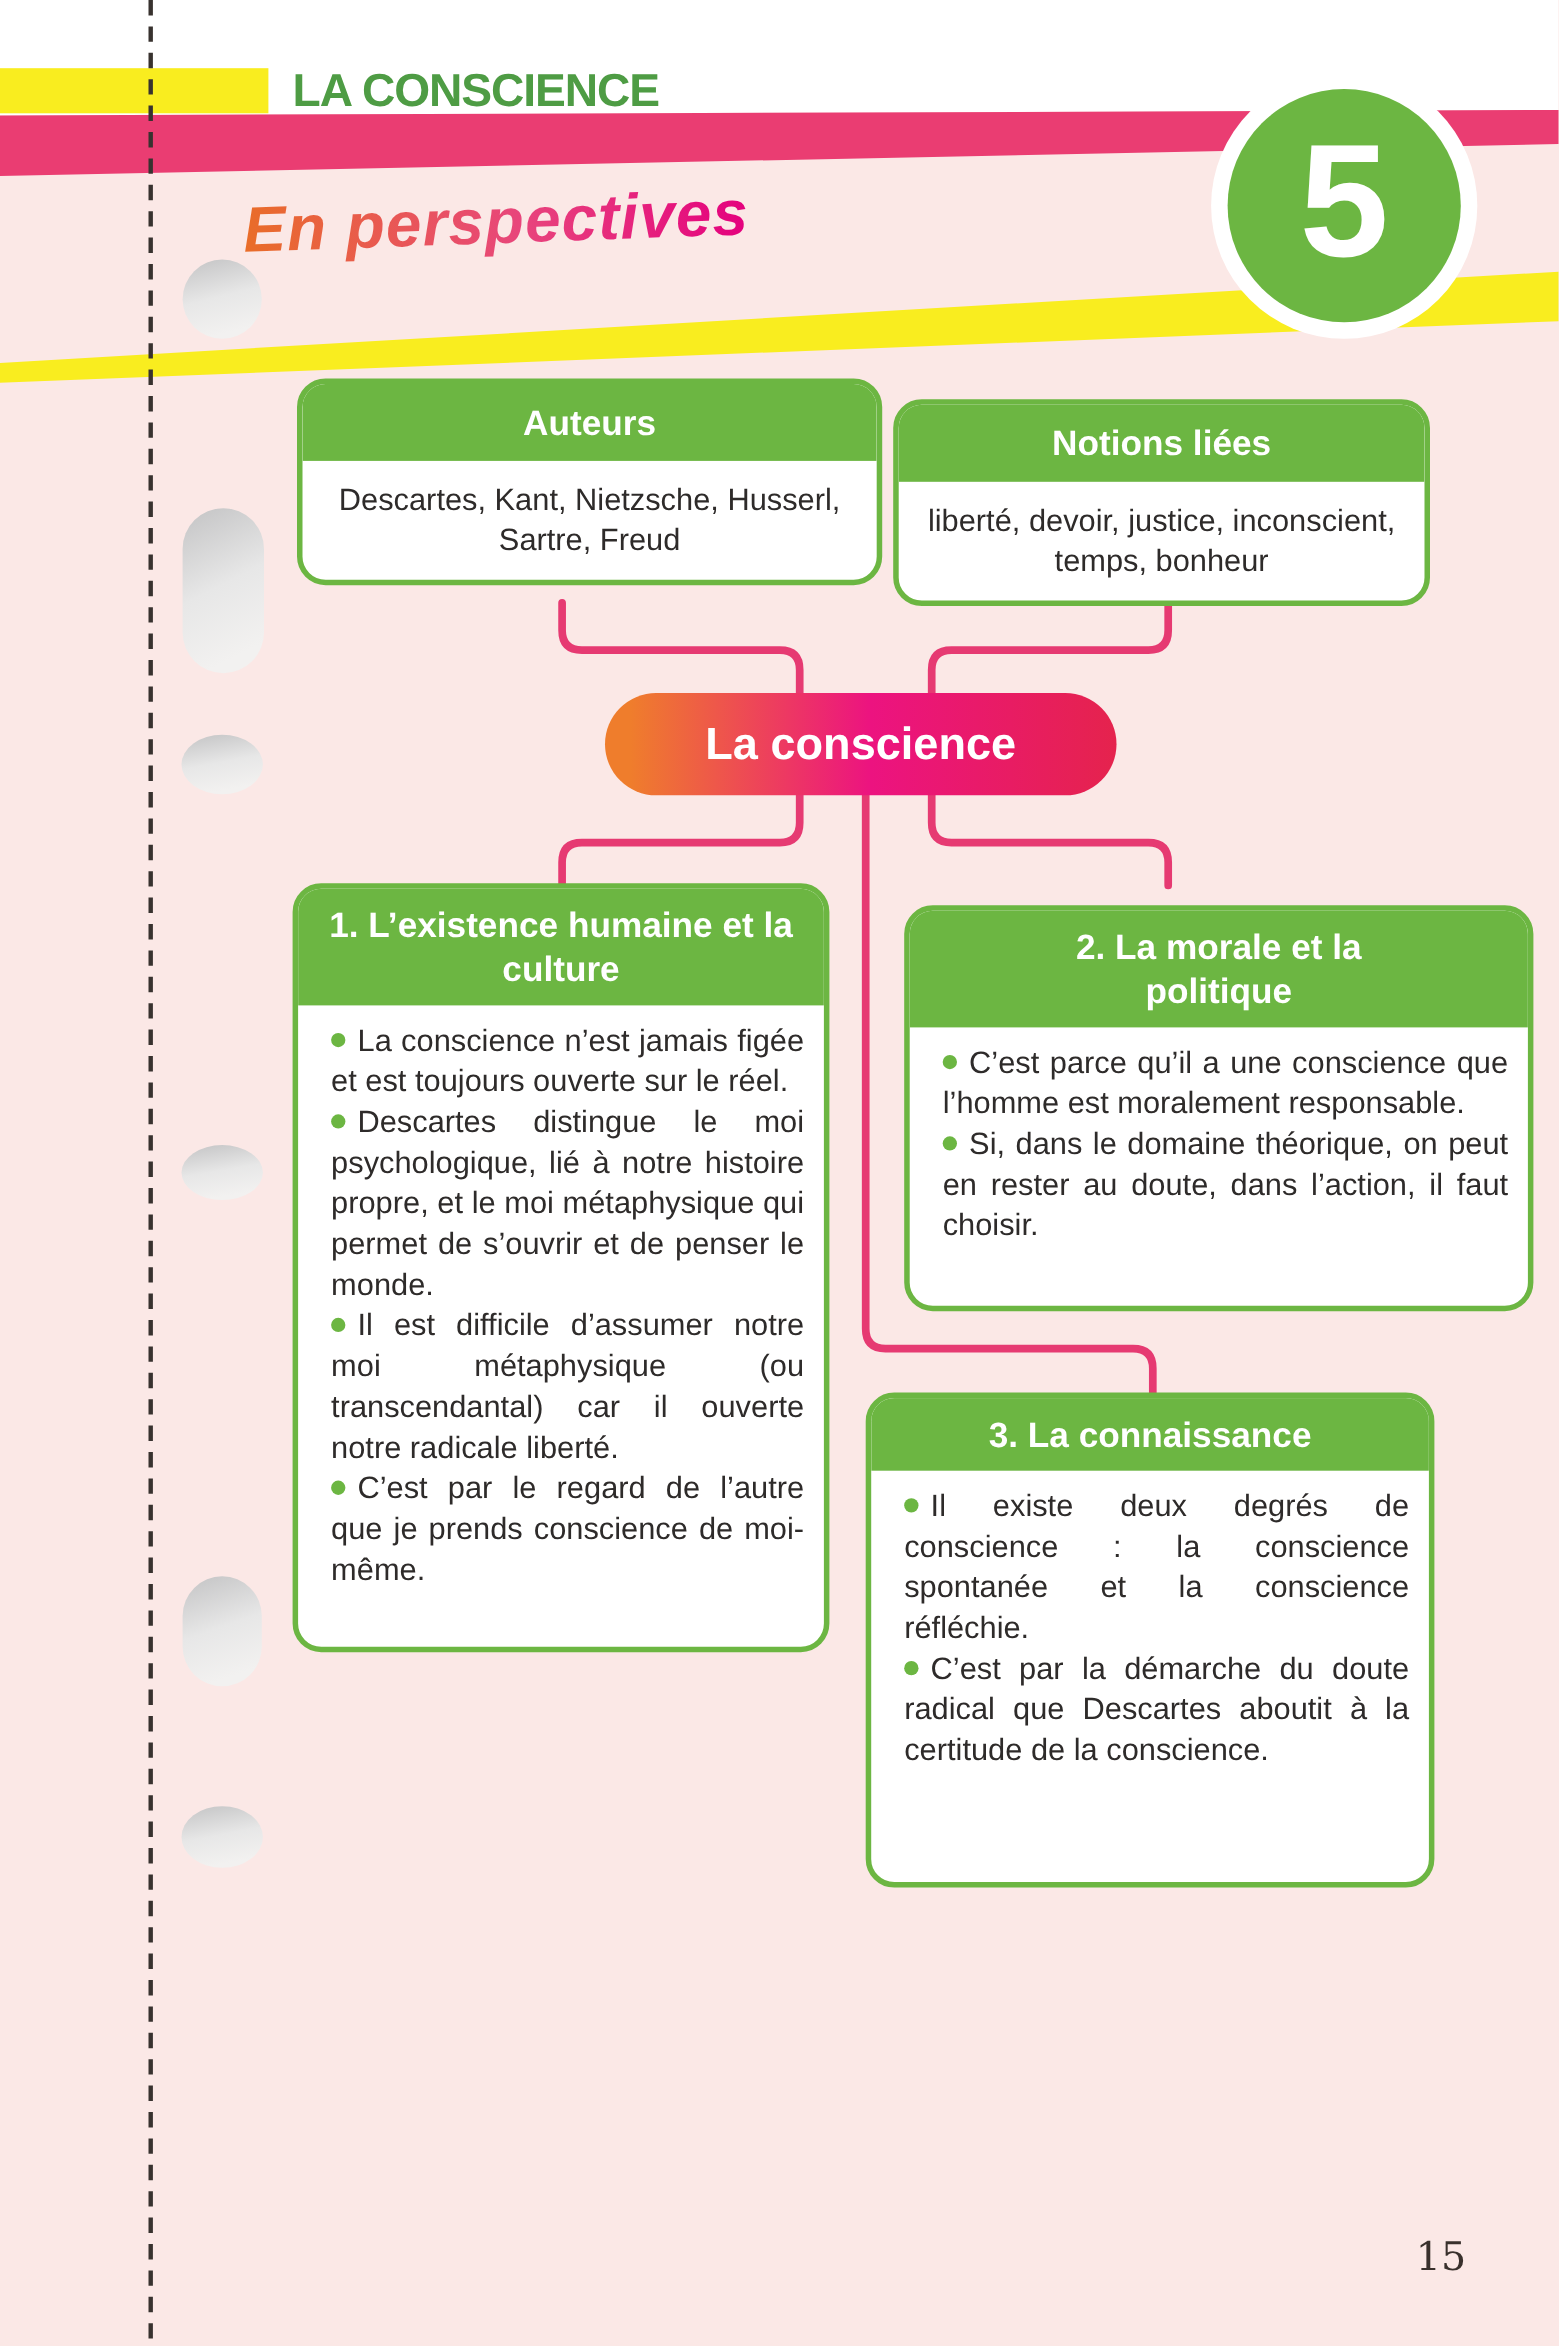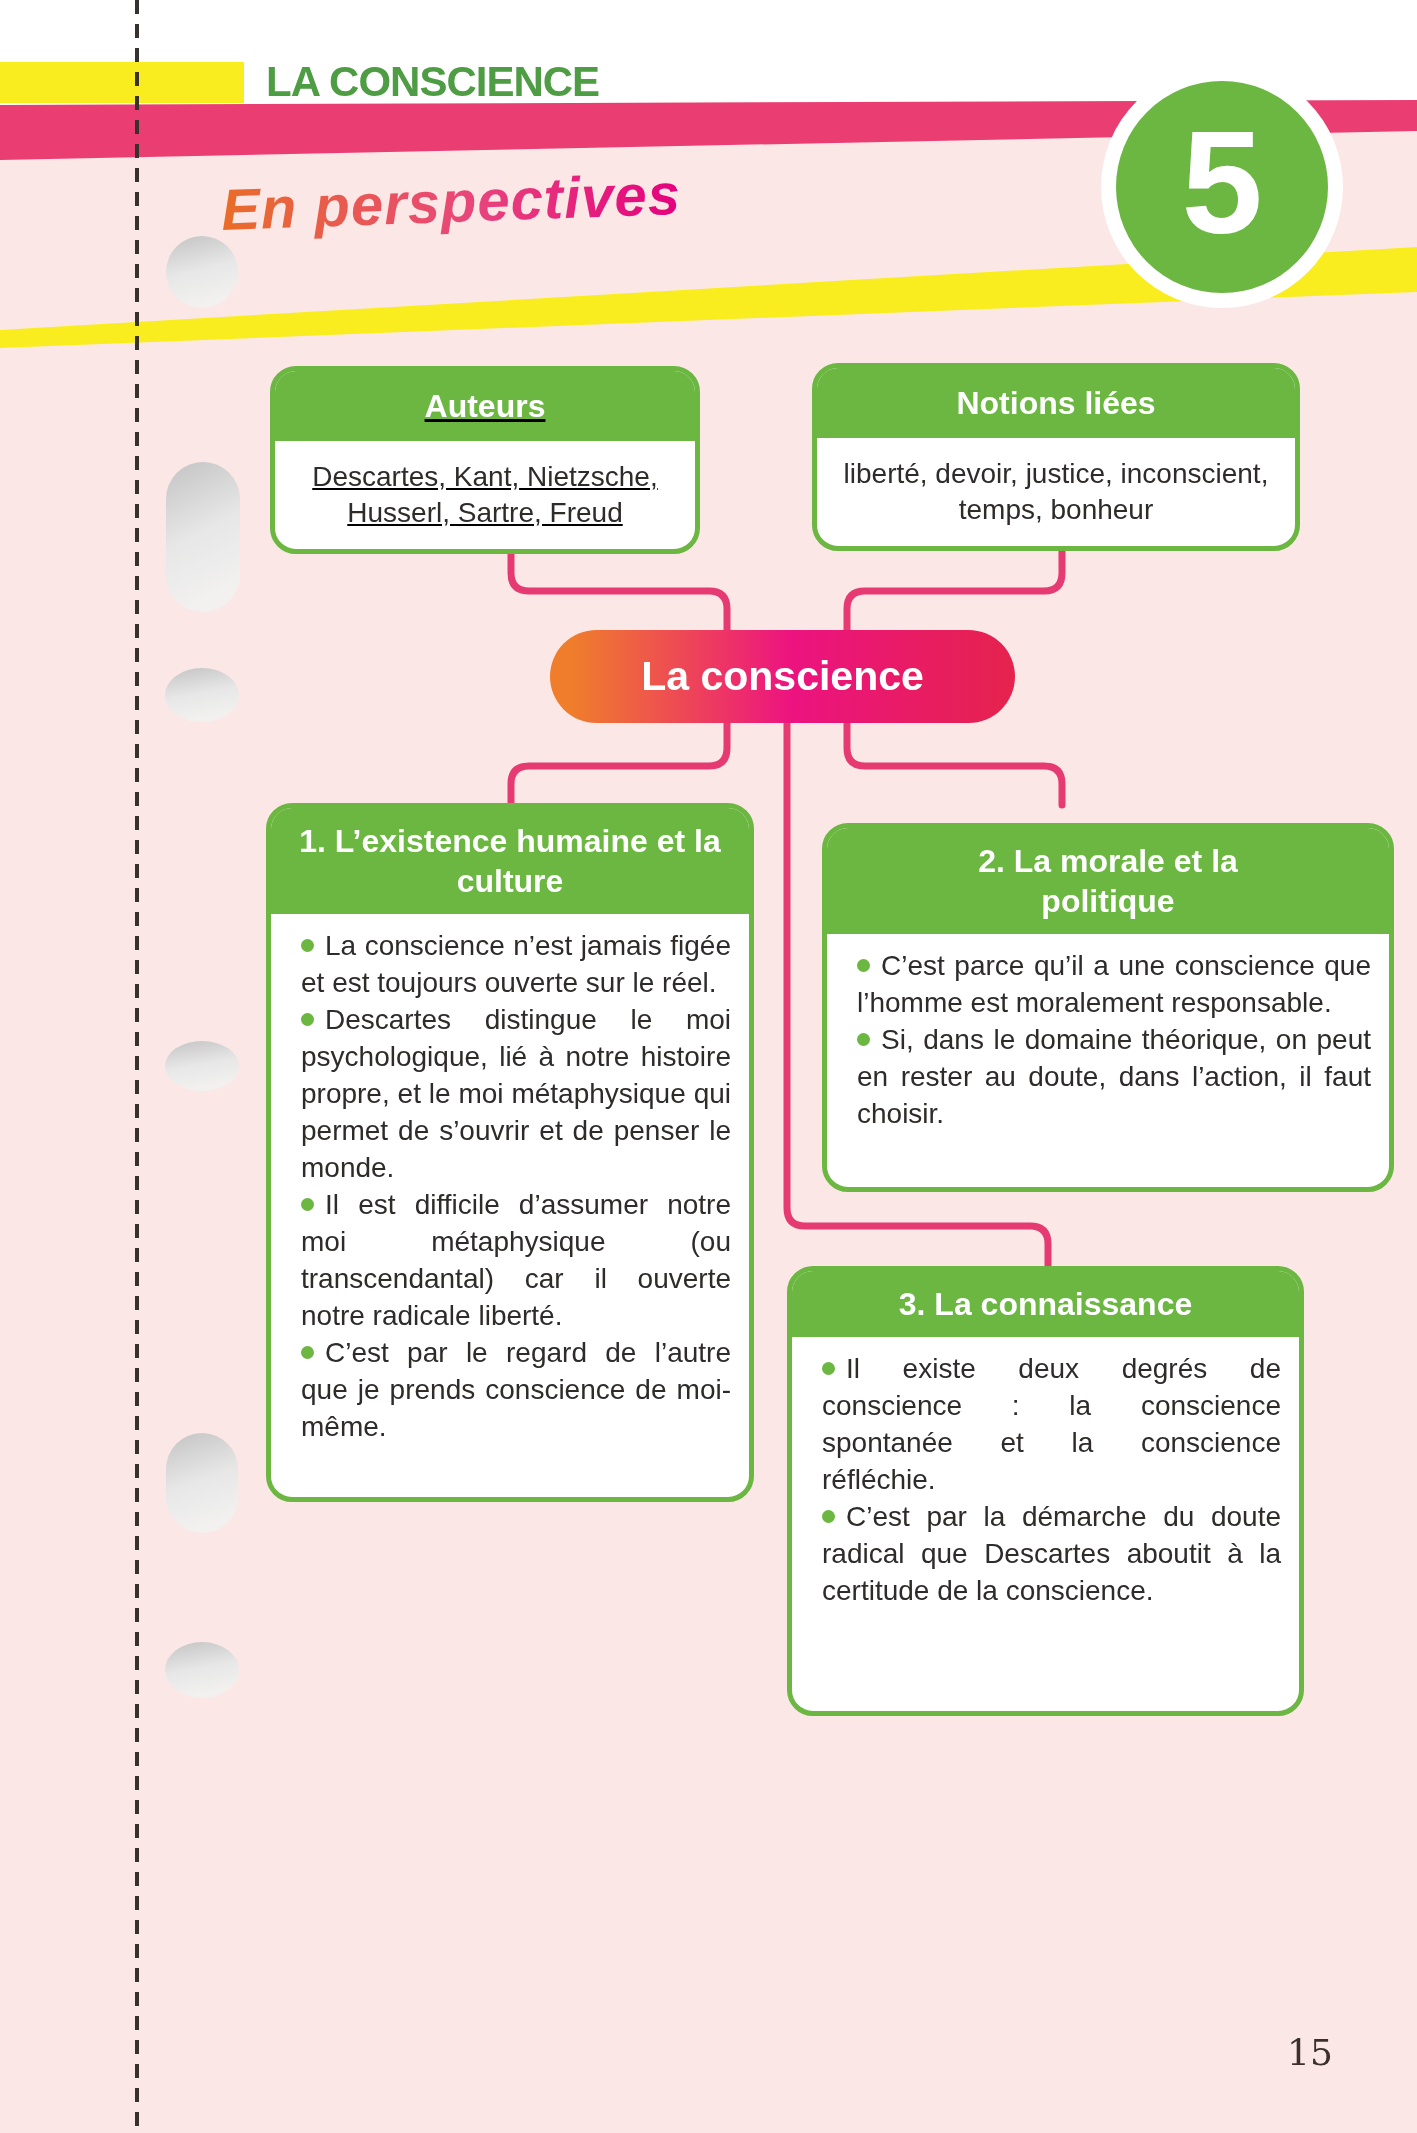--- a/index.html
+++ b/index.html
@@ -54,21 +54,21 @@
   .section-header .hdr-inner{display:block;}
   .narrow-hdr .hdr-inner{max-width:310px;}
   .section-body{padding:13px 18px 0 30px;font-size:28px;line-height:37px;color:#2e2b2a;text-align:justify;}
   .section-body p{margin:0;}
   .dot{
     display:inline-block;width:13px;height:13px;border-radius:50%;
     background:#6cb642;margin-right:11px;position:relative;top:-3px;
   }
 
   
-  #box-authors{left:270px;top:366px;width:430px;height:188px;text-decoration:underline;}
+  #box-authors{left:270px;top:344px;width:532px;height:188px;}
   #box-notions{left:812px;top:363px;width:488px;height:188px;}
   #box-section1{left:266px;top:803px;width:488px;height:699px;}
   #box-section2{left:822px;top:803px;width:572px;height:369px;margin-top:20px;}
   #box-section3{left:787px;top:1266px;width:517px;height:450px;}
 
   
   .center-node{
     left:550px;top:630px;width:465px;height:93px;border-radius:47px;z-index:2;
     background:linear-gradient(90deg,#ef7d2c 5%,#ec1380 52%,#e5234d 100%);
     display:flex;align-items:center;justify-content:center;

